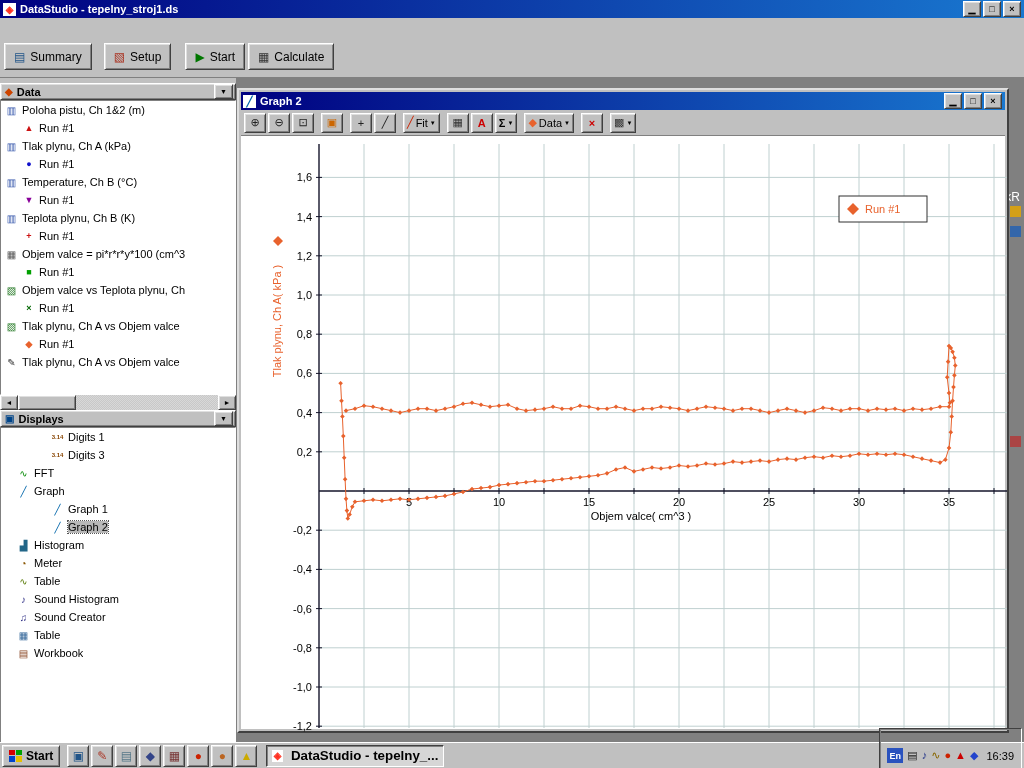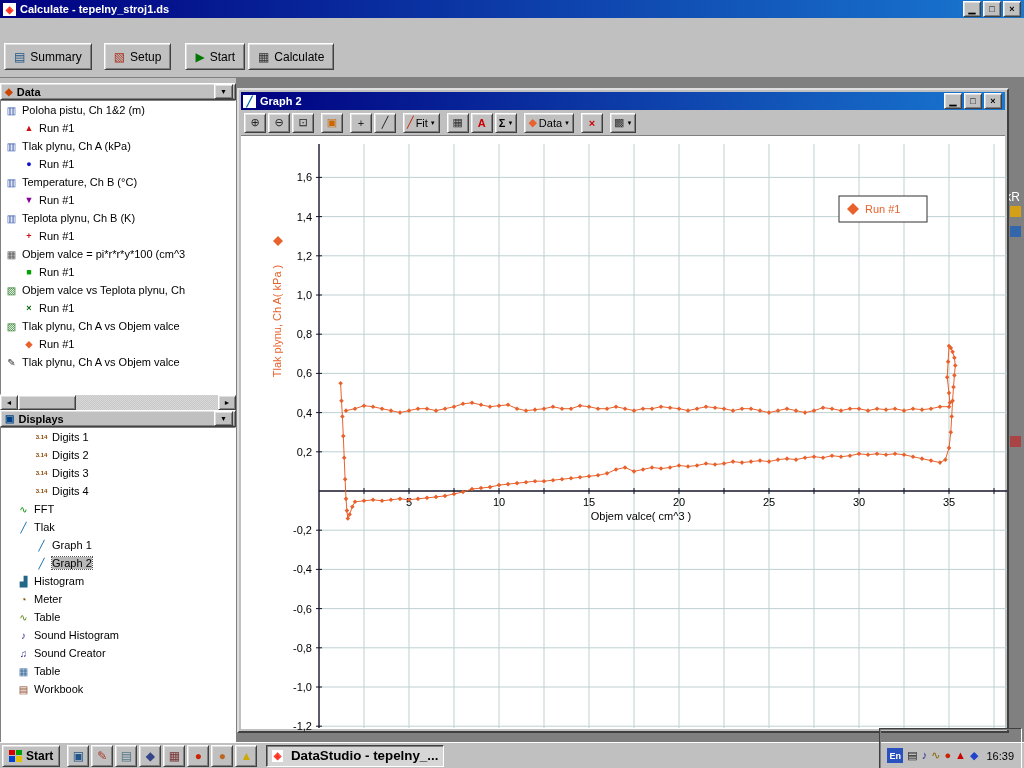--- a/index.html
+++ b/index.html
@@ -35,21 +35,21 @@
   .left-panel{position:absolute;left:0;top:0;width:236px;height:100%;background:#c0c0c0;box-sizing:border-box;}
   .panel-header{height:17px;display:flex;align-items:center;gap:4px;padding:0 2px 0 4px;font-weight:bold;box-sizing:border-box;}
   .hdr-ic{font-size:10px;}
   .hdr-arrow{margin-left:auto;width:17px;height:13px;display:flex;align-items:center;justify-content:center;font-size:7px;}
   .tree{background:#fff;overflow:hidden;}
   .data-tree{height:293px;}
   .displays-tree{height:316px;}
   .tree-row{height:18px;display:flex;align-items:center;gap:4px;padding-left:4px;white-space:nowrap;overflow:hidden;}
   .run-row{padding-left:22px;}
   .disp-row{padding-left:16px;}
-  .disp-child{padding-left:34px;}
+  .disp-child{padding-left:50px;}
   .icon12{width:13px;height:12px;display:inline-flex;align-items:center;justify-content:center;
           font-size:10px;flex:0 0 13px;}
   .icon-small-text{font-size:6px;font-weight:bold;letter-spacing:0;}
   .run-marker{width:12px;text-align:center;font-size:9px;flex:0 0 12px;}
   .tree-label{overflow:hidden;text-overflow:clip;}
   .sel .tree-label{background:#b8b8b8;outline:1px dotted #555;}
   .hscroll{height:15px;display:flex;align-items:stretch;background:#d8d8d8;}
   .sc-btn{width:16px;display:flex;align-items:center;justify-content:center;font-size:7px;}
   .sc-thumb{width:56px;}
   .sc-track{flex:1;background:repeating-conic-gradient(#d8d8d8 0 25%,#c8c8c8 0 50%) 0 0/2px 2px;}
@@ -83,21 +83,21 @@
   .tray-ic{font-size:11px;}
   .clock{margin-left:4px;font-size:11px;}
 </style>
 </head>
 <body>
 
 <div class="screen">
 
   <div class="titlebar">
     <span class="app-ic">◈</span>
-    <span>Calculate - tepelny_stroj1.ds</span>
+    <span>DataStudio - tepelny_stroj1.ds</span>
     <span class="win-buttons">
       <span class="wbtn r1">▁</span>
       <span class="wbtn r1">□</span>
       <span class="wbtn r1">×</span>
     </span>
   </div>
 
 
   <div class="toolbar">
     <button class="tb-btn r1" style="margin-left:4px">
@@ -199,37 +199,29 @@
         <span>Displays</span>
         <span class="hdr-arrow r1">▼</span>
       </div>
       <div class="tree displays-tree s1">
           <div class="tree-row disp-child">
             <span class="icon12 icon-small-text" style="color: rgb(136, 68, 0);">3.14</span>
             <span class="tree-label">Digits 1</span>
           </div>
           <div class="tree-row disp-child">
             <span class="icon12 icon-small-text" style="color: rgb(136, 68, 0);">3.14</span>
-            <span class="tree-label">Digits 2</span>
-          </div>
-          <div class="tree-row disp-child">
-            <span class="icon12 icon-small-text" style="color: rgb(136, 68, 0);">3.14</span>
             <span class="tree-label">Digits 3</span>
-          </div>
-          <div class="tree-row disp-child">
-            <span class="icon12 icon-small-text" style="color: rgb(136, 68, 0);">3.14</span>
-            <span class="tree-label">Digits 4</span>
           </div>
           <div class="tree-row disp-row">
             <span class="icon12" style="color: rgb(0, 136, 0);">∿</span>
             <span class="tree-label">FFT</span>
           </div>
           <div class="tree-row disp-row">
             <span class="icon12" style="color: rgb(0, 102, 170);">╱</span>
-            <span class="tree-label">Tlak</span>
+            <span class="tree-label">Graph</span>
           </div>
           <div class="tree-row disp-child">
             <span class="icon12" style="color: rgb(0, 102, 170);">╱</span>
             <span class="tree-label">Graph 1</span>
           </div>
           <div class="tree-row disp-child sel">
             <span class="icon12" style="color: rgb(0, 102, 170);">╱</span>
             <span class="tree-label">Graph 2</span>
           </div>
           <div class="tree-row disp-row">

